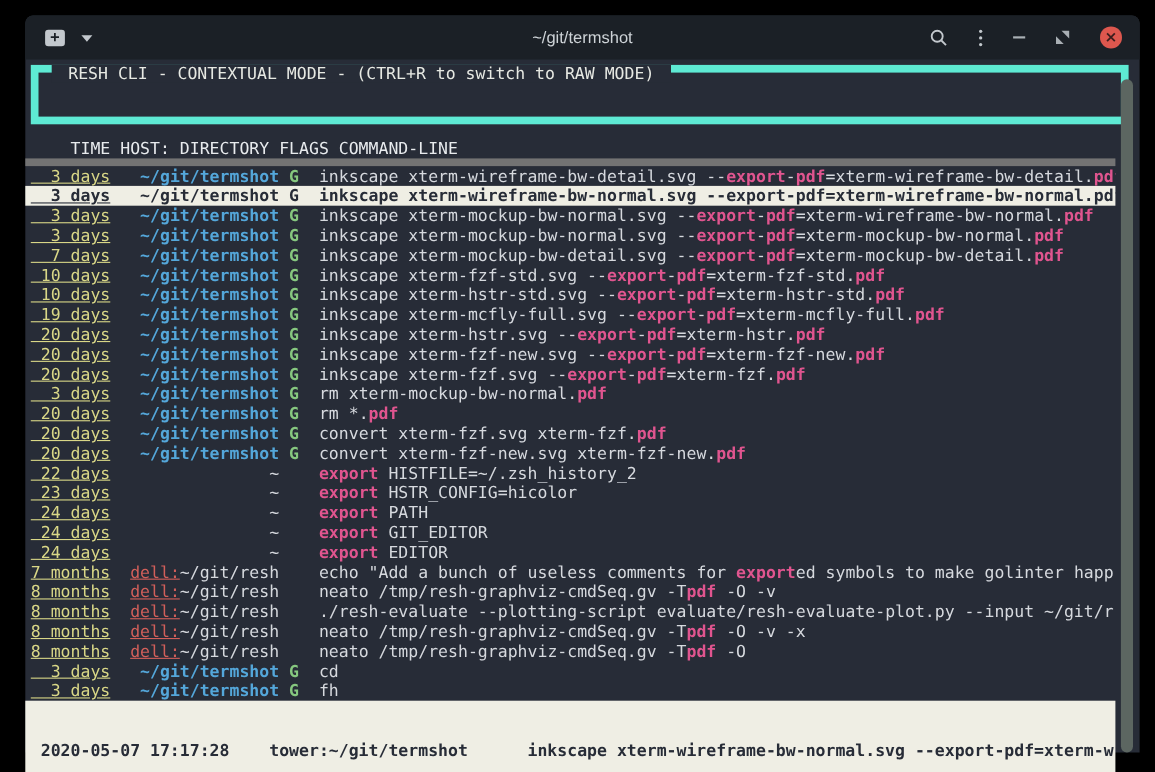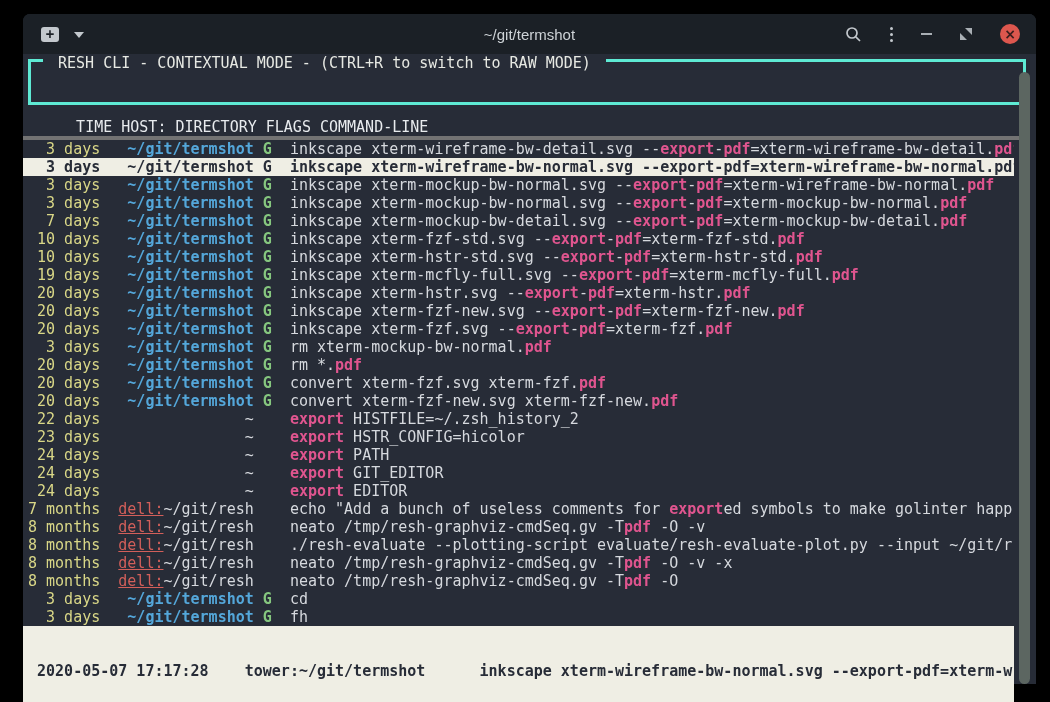--- a/index.html
+++ b/index.html
@@ -24,35 +24,35 @@
   .dots i { width:3px; height:3px; border-radius:50%; background:#c3c8cd; }
   .minbar { width:11px; height:2px; background:#a9afb4; }
   .restore { position:relative; width:12px; height:12px; }
   .restore i { position:absolute; width:0; height:0; }
   .restore .ne { top:0; right:0; border-left:7px solid transparent; border-top:7px solid #a9afb4; }
   .restore .sw { bottom:0; left:0; border-right:7px solid transparent; border-bottom:7px solid #a9afb4; }
   .closebtn { width:20px; height:20px; border-radius:50%; background:#dd574e;
               color:#3a1d1d; font:bold 14px/20px "DejaVu Sans",sans-serif; text-align:center; }
   
   .grid { font-size:15px; line-height:18px; white-space:pre; color:#d6d9de; }
-  .searchbox { margin:5px 10px 0 5px; height:40px; border:3px solid #5eead4;
+  .searchbox { margin:5px 10px 0 5px; height:40px; border:7px solid #5eead4;
                position:relative; }
   .sb-label { position:absolute; top:-7px; left:12px; background:#272c37;
               padding:0 6px; color:#e7e9e3; font-size:15px; line-height:16px;
               white-space:pre; }
   .sb-input { padding:15px 0 0 6px; color:#e2e5e9; font-size:15px; white-space:pre; }
   .cursor { display:inline-block; width:9px; height:16px; background:#b2b6ad;
             vertical-align:-3px; }
-  .header-line { margin-top:13px; width:986px; padding-left:17px;
-                 border-bottom:4px solid #737373; color:#e8ebee; overflow:hidden; }
+  .header-line { margin-top:13px; width:986px; padding-left:5px;
+                 border-bottom:7px solid #737373; color:#e8ebee; overflow:hidden; }
   .rows { width:991px; }
   .row { height:18px; padding-left:5px; overflow:hidden; }
   .row.sel { background:#efeee4; }
   .row.sel span, .row.sel b { color:#272c37 !important; font-weight:bold; }
-  .t     { color:#d9d787; }
+  .t     { color:#d9d787;text-decoration:underline; }
   .host  { color:#d25f5a;text-decoration:underline; }
   .dir   { color:#54a7da; font-weight:bold; }
   .plain { color:#d6d9de; }
   .flag  { color:#86c77f; font-weight:bold; }
   b.hl   { color:#e0558f; font-weight:bold; }
   .statusbar { width:991px; background:#efeee4; }
   .statusbar div { height:18px; padding-left:5px; overflow:hidden;
                    color:#272c37; font-weight:bold; }
   .scroll-thumb { position:absolute; right:6px; top:58px; width:11px; height:612px;
                   background:#5c6661; border-radius:6px; }

